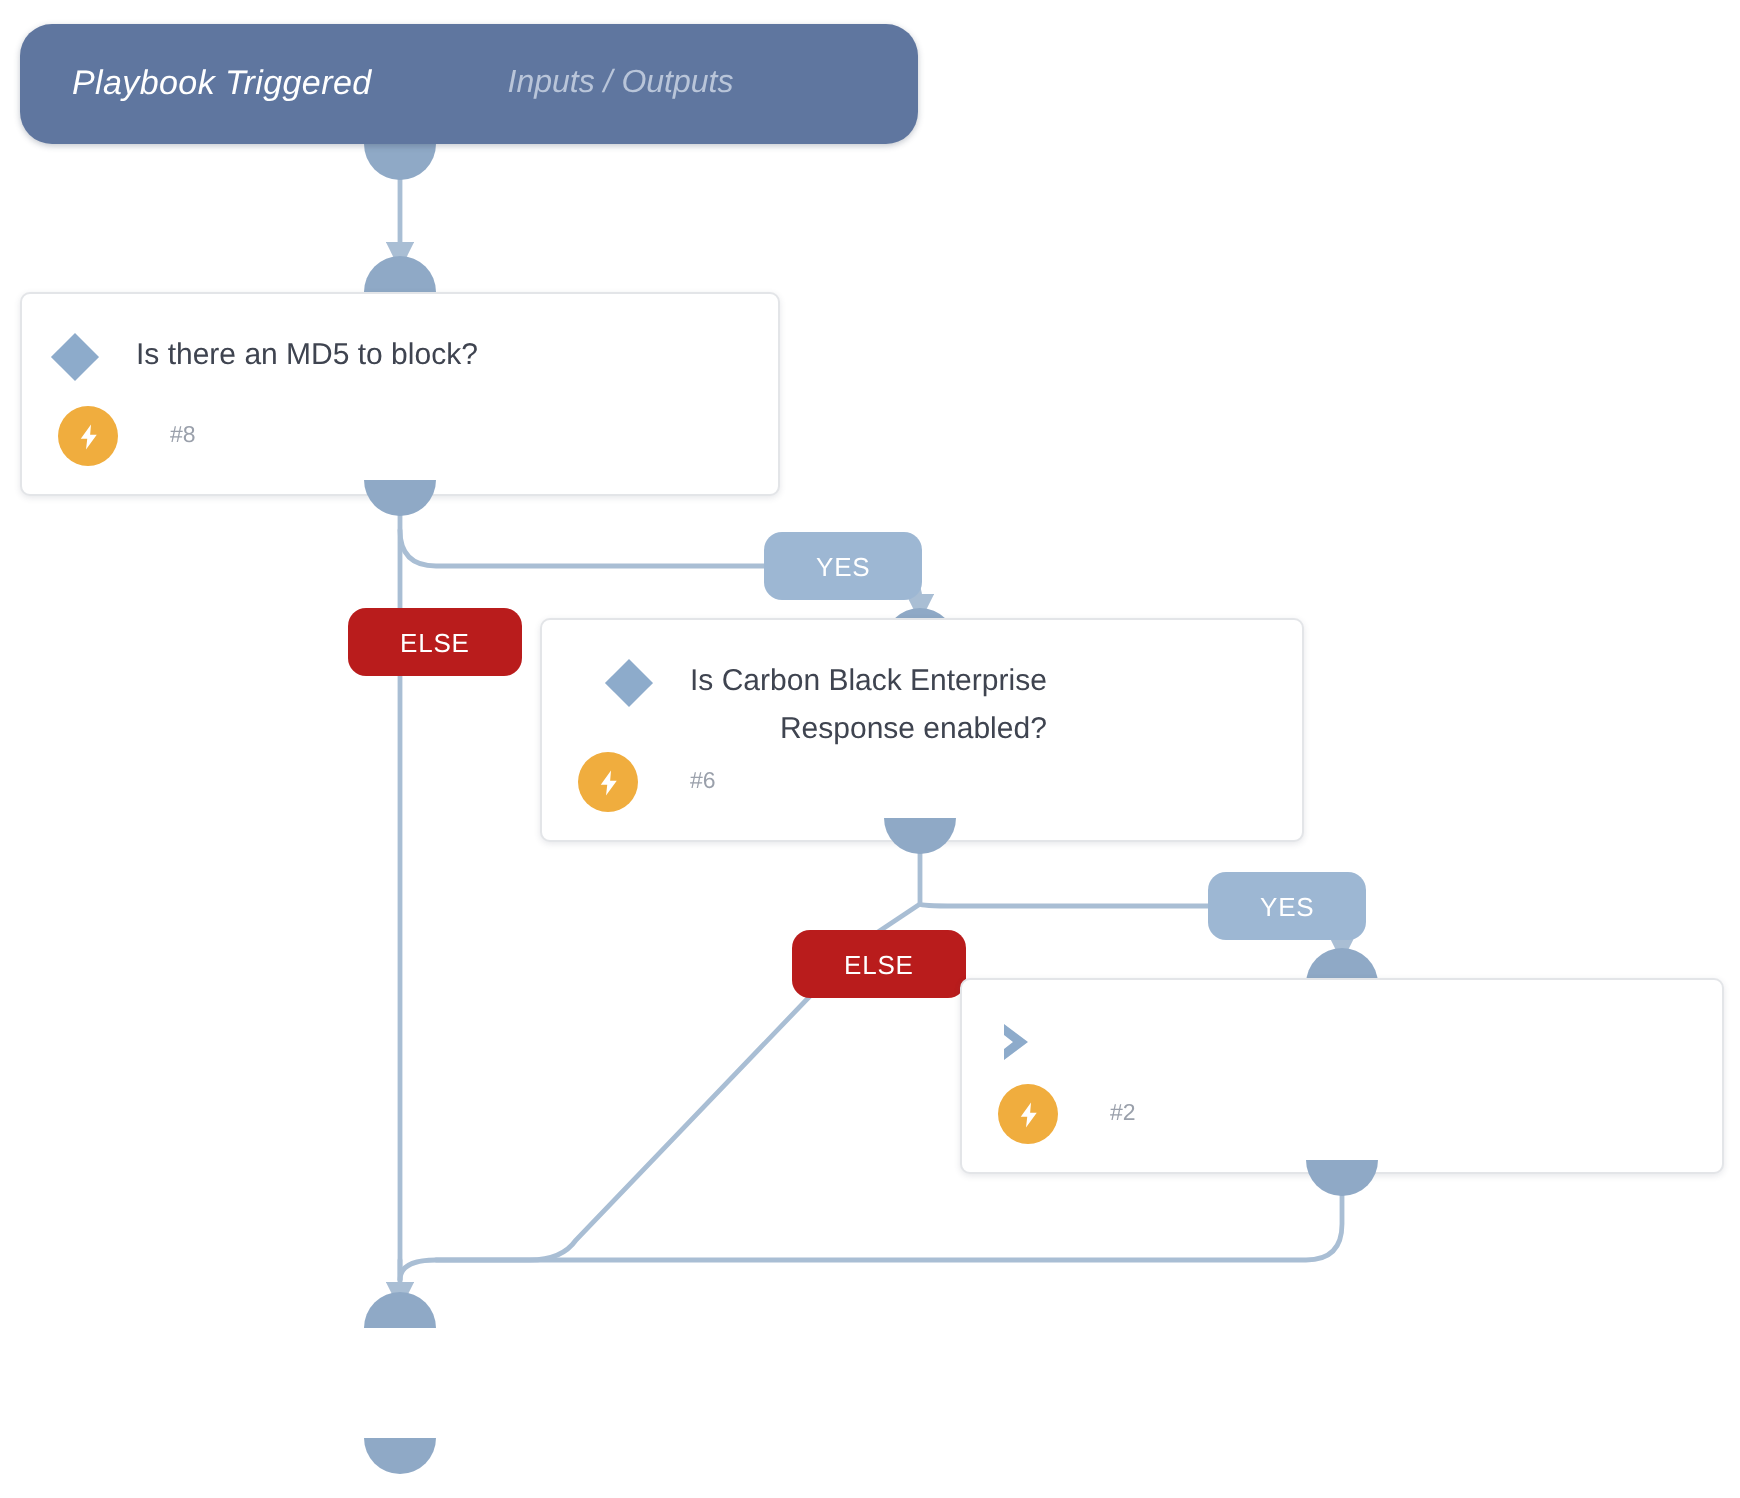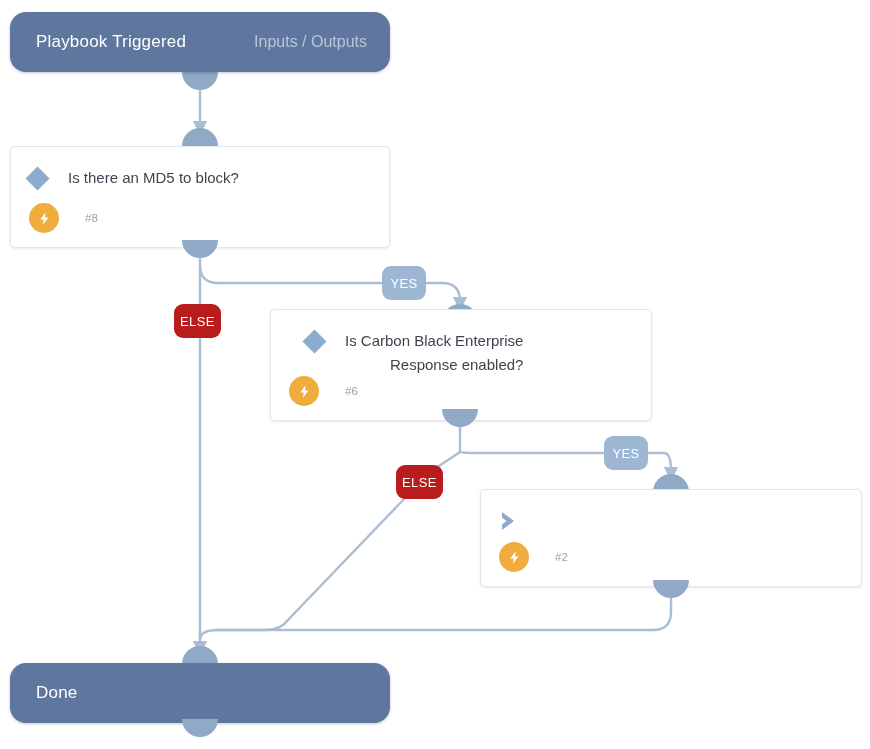--- a/index.html
+++ b/index.html
@@ -112,21 +112,21 @@
     align-items: center;
     justify-content: center;
     flex: 0 0 auto;
   }
   
   .lbl {
     position: absolute;
     box-sizing: border-box;
     height: 34px;
     min-width: 44px;
-    padding: 0 6px;
+    padding: 0 26px;
     border-radius: 9px;
     display: flex;
     align-items: center;
     justify-content: center;
     color: #ffffff;
     font-size: 13px;
     letter-spacing: 0.4px;
   }
   .lbl-yes { background: #9db7d3; }
   .lbl-else { background: #b91c1c; }
@@ -168,21 +168,21 @@
       <path d="M 646 453 L 664 453 Q 671 453 671 470 L 671 479" marker-end="url(#arrow)"></path>
 
       <path d="M 460 452 L 436 468"></path>
       <path d="M 406 497 L 288 620 Q 281 630 265 630 L 218 630 Q 200 630 200 640"></path>
 
       <path d="M 671 596 L 671 612 Q 671 630 653 630 L 218 630"></path>
     </g>
   </svg>
 
   <div class="port port-bottom" style="left:182px; top:72px;"></div>
-  <div class="pill" style="left:10px; top:12px; width:380px; height:60px;">
+  <div class="pill" style="left:10px; top:12px; width:449px; height:60px;font-style:italic;">
     <span class="pill-title">Playbook Triggered</span>
     <span class="pill-sub">Inputs / Outputs</span>
   </div>
 
   <div class="port port-top" style="left:182px; top:128px;"></div>
   <div class="card" style="left:10px; top:146px; width:380px; height:102px;">
     <div class="card-title-row">
       <span class="ico-diamond"></span>
       <span class="card-title">Is there an MD5 to block?</span>
     </div>
@@ -243,18 +243,15 @@
         <svg width="15" height="15" viewBox="0 0 24 24" aria-hidden="true">
           <path d="M13.6 2 L5.4 13.4 H10.6 L9.6 22 L18.2 10.2 H12.9 Z" fill="#ffffff"></path>
         </svg>
       </span>
       <span class="card-num">#2</span>
     </div>
   </div>
   <div class="port port-bottom" style="left:653px; top:580px;"></div>
 
   <div class="port port-top" style="left:182px; top:646px;"></div>
-  <div class="pill" style="left:10px; top:663px; width:380px; height:60px;">
-    <span class="pill-title">Done</span>
-  </div>
   <div class="port port-bottom" style="left:182px; top:719px;"></div>
 
 </div>
 
 </body></html>

